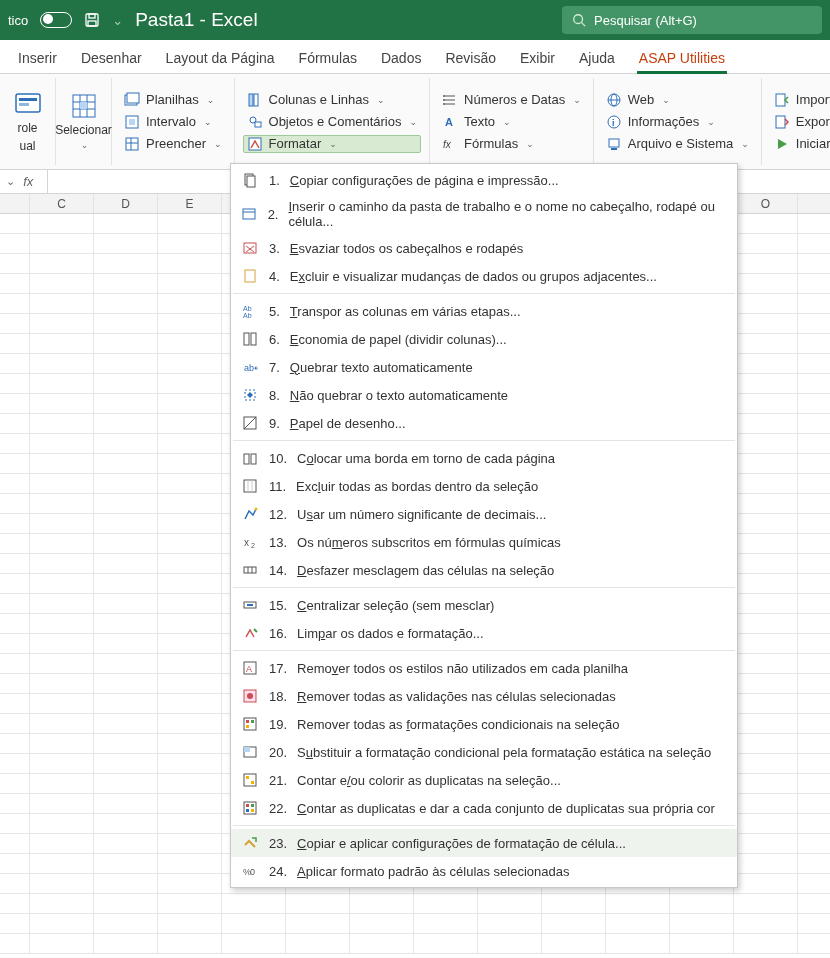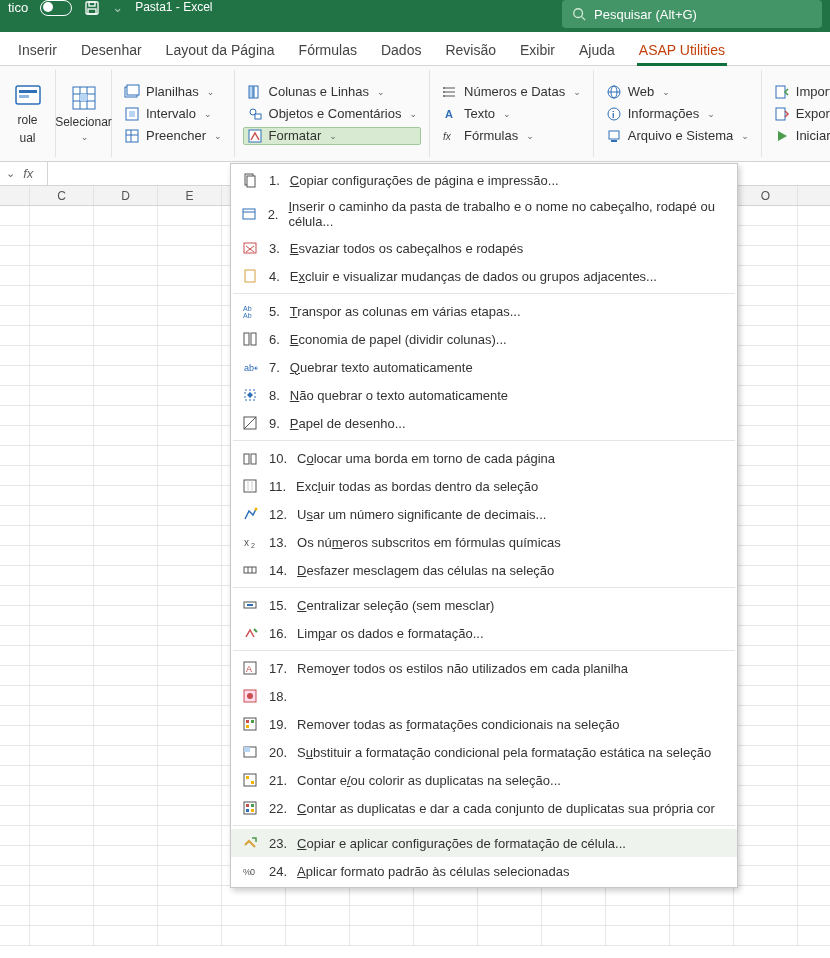--- a/index.html
+++ b/index.html
@@ -1,22 +1,22 @@
 <!DOCTYPE html>
 <html><head>
   <meta charset="utf-8">
   <style>
     * { margin: 0; padding: 0; box-sizing: border-box; font-family: "Segoe UI", Tahoma, sans-serif; }
     body { width: 830px; height: 958px; background: #fff; overflow: hidden; font-size: 13px; color: #333; }
 
-    .titlebar { height: 32px; background: #217346; display: flex; padding: 0 8px; gap: 12px; color: #fff; }
+    .titlebar { height: 40px; background: #217346; display: flex; align-items: center; padding: 0 8px; gap: 12px; color: #fff; }
     .toggle { width: 32px; height: 16px; border: 1.5px solid #fff; border-radius: 9px; position: relative; }
     .toggle::after { content: ""; position: absolute; width: 10px; height: 10px; background: #fff; border-radius: 50%; left: 2px; top: 1px; }
     .save-icon svg { fill: none; stroke: #fff; }
-    .title-text { font-size: 12px; color: #fff; }
+    .title-text { font-size: 19px; color: #fff; }
     .search-box { margin-left: auto; background: #439467; border-radius: 4px; height: 28px; display: flex; align-items: center; gap: 8px; padding: 0 10px; width: 260px; }
     .search-box svg { stroke: #d7ecd9; }
 
     .tabs { height: 34px; border-bottom: 1px solid #d4d4d4; display: flex; align-items: flex-end; padding: 0 6px; background: #fff; }
     .tab { padding: 6px 12px 7px; font-size: 14px; color: #444; cursor: pointer; }
     .tab.active { color: #c2410c; position: relative; }
     .tab.active::after { content: ""; position: absolute; left: 10px; right: 10px; bottom: -1px; height: 3px; background: #0f703b; }
 
     .ribbon { height: 96px; background: #fafafa; border-bottom: 1px solid #d4d4d4; display: flex; padding: 4px 0; }
     .group { padding: 4px 8px; display: flex; flex-direction: column; gap: 4px; justify-content: center; border-right: 1px solid #e3e3e3; }
@@ -1041,20 +1041,21 @@
       <span class="lbl">Remo<u>v</u>er todos os estilos não utilizados em cada planilha</span>
     </div>
     <div class="dd-item">
       <span class="mi">
         <svg viewBox="0 0 16 16" width="16" height="16">
           <rect x="2" y="2" width="12" height="12" fill="#fde" stroke="#c94f4f"></rect>
           <circle cx="8" cy="8" r="3" fill="#c94f4f"></circle>
         </svg>
       </span>
       <span class="num">18.</span>
+      <span class="lbl"><u>R</u>emover todas as validações nas células selecionadas</span>
     </div>
     <div class="dd-item">
       <span class="mi">
         <svg viewBox="0 0 16 16" width="16" height="16">
           <rect x="2" y="2" width="12" height="12" fill="#fff" stroke="#555"></rect>
           <rect x="4" y="4" width="3" height="3" fill="#c94f4f"></rect>
           <rect x="9" y="4" width="3" height="3" fill="#4a9c4a"></rect>
           <rect x="4" y="9" width="3" height="3" fill="#f4b400"></rect>
         </svg>
       </span>

